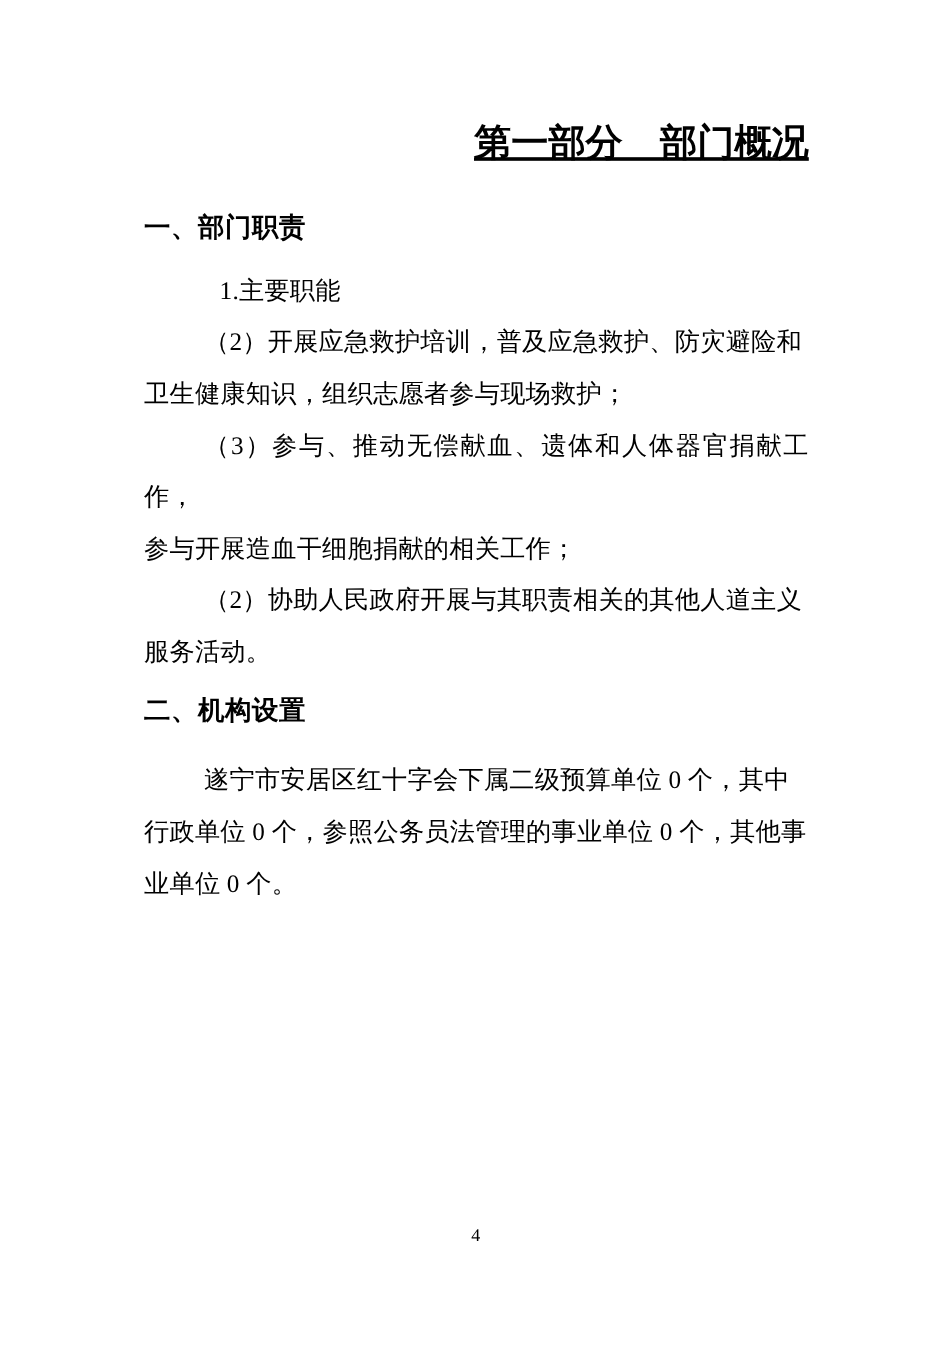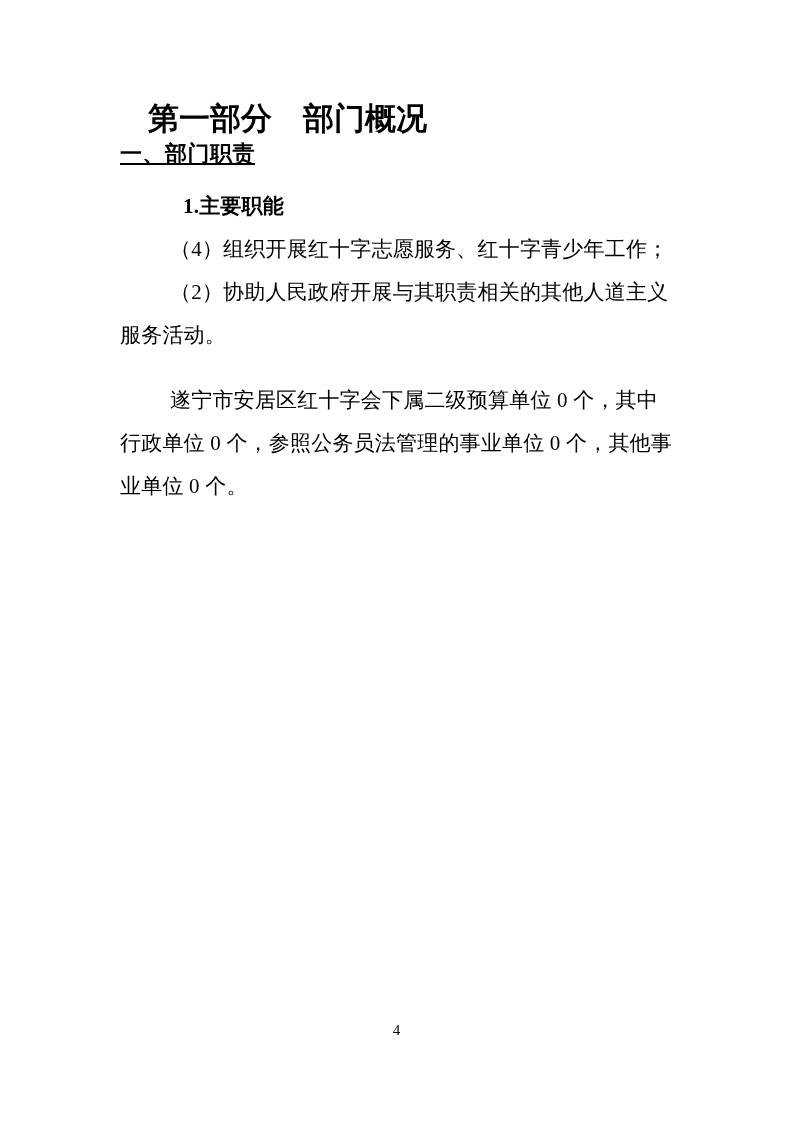--- a/index.html
+++ b/index.html
@@ -20,50 +20,50 @@
     overflow: hidden;
   }
   .doc-title {
     margin: 0;
     padding-top: 99px;
     padding-left: 28px;
     font-family: "Liberation Sans", sans-serif;
     font-weight: 700;
     font-size: 31px;
     line-height: 40px;
-    text-align: left;
+    text-align: right;
     white-space: pre-line;
+    text-decoration: underline;
   }
   .sec-heading {
     margin: 0;
     font-family: "Liberation Sans", sans-serif;
     font-weight: 700;
     font-size: 22px;
     line-height: 30px;
     letter-spacing: 0.5px;
   }
   .sec-heading.first {
-    text-decoration: underline;
+    margin-top: 36px;
   }
   .sec-heading.second {
     margin-top: 12px;
   }
   p.body-par {
     margin: 0;
     font-size: 21px;
     line-height: 43px;
     letter-spacing: 0.2px;
     text-align: justify;
     white-space: pre-line;
     text-indent: 50px;
   }
   p.sub-par {
     margin-top: 16px;
     text-indent: 63px;
-    font-weight: bold;
   }
   .sec1 p.body-par + p.body-par {
     margin-top: 0;
   }
   .sec2 p.first-par {
     margin-top: 22px;
   }
   .sec2 p.second-par {
     margin-top: 11px;
   }
@@ -84,29 +84,33 @@
 <div class="page">
 
   <h1 class="doc-title">第一部分　部门概况</h1>
 
   <div class="sec1">
     <h2 class="sec-heading first">一、部门职责</h2>
 
     <p class="body-par sub-par">1.主要职能</p>
 
 
+    <p class="body-par">（2）开展应急救护培训，普及应急救护、防灾避险和
+卫生健康知识，组织志愿者参与现场救护；</p>
 
+    <p class="body-par">（3）参与、推动无偿献血、遗体和人体器官捐献工作，
+参与开展造血干细胞捐献的相关工作；</p>
 
-    <p class="body-par">（4）组织开展红十字志愿服务、红十字青少年工作；</p>
 
     <p class="body-par">（2）协助人民政府开展与其职责相关的其他人道主义
 服务活动。</p>
   </div>
 
   <div class="sec2">
+    <h2 class="sec-heading second">二、机构设置</h2>
 
     <p class="body-par first-par">遂宁市安居区红十字会下属二级预算单位 0 个，其中
 行政单位 0 个，参照公务员法管理的事业单位 0 个，其他事
 业单位 0 个。</p>
 
   </div>
 
   <div class="page-number">4</div>
 
 </div>

